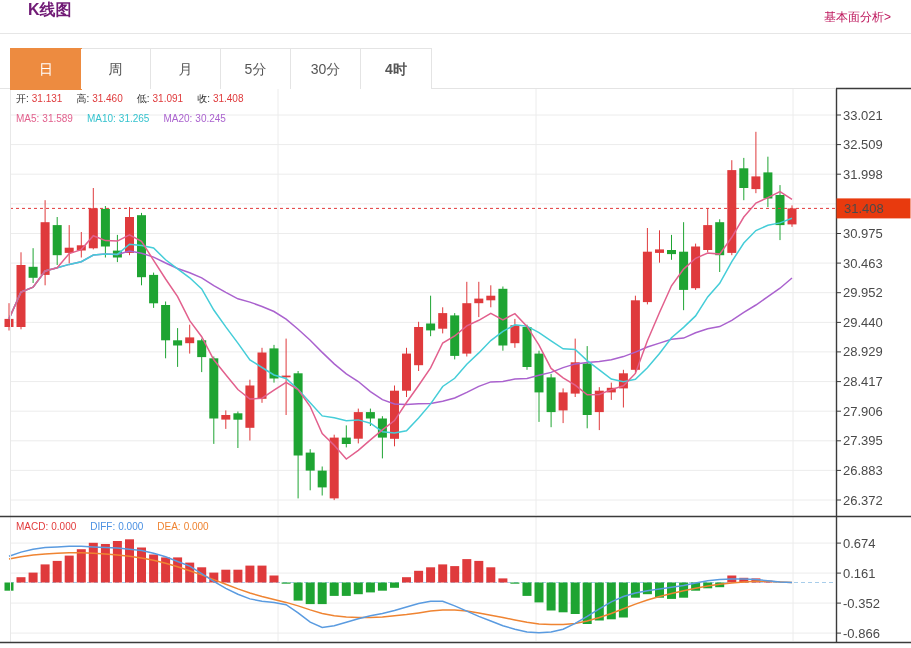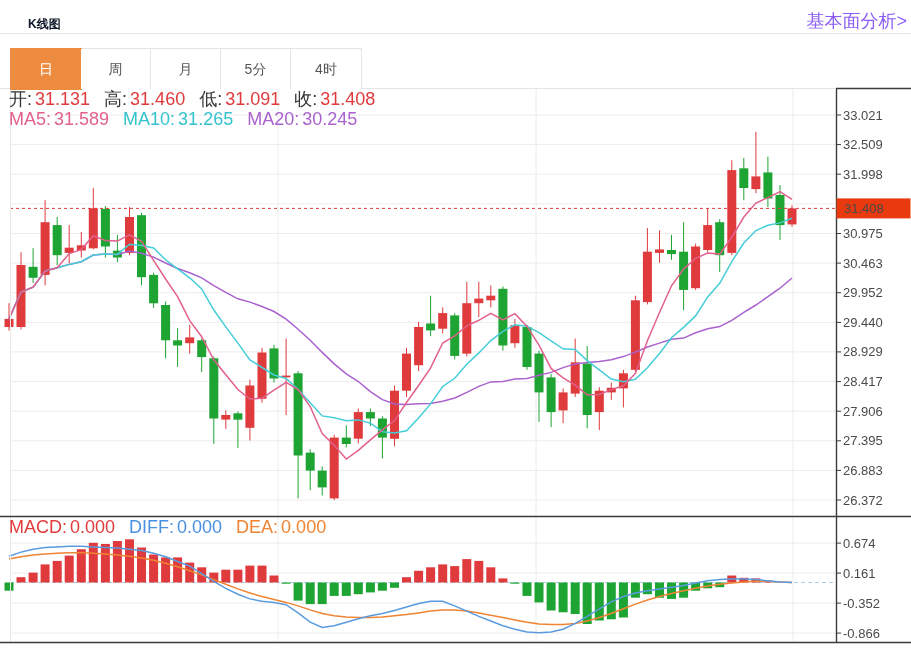--- a/index.html
+++ b/index.html
@@ -1,30 +1,30 @@
 <!DOCTYPE html>
 <html style="--tab-accent: #ed8b40;"><head>
 <meta charset="utf-8">
 <style>
   html,body{margin:0;padding:0;background:#fff;}
   body{width:911px;height:648px;overflow:hidden;
        font-family:"Liberation Sans","DejaVu Sans",sans-serif;}
   .page{position:relative;width:911px;height:648px;background:#fff;}
-  .hdr-title{position:absolute;left:28px;top:16px;font-size:12px;font-weight:bold;color:#0f172a;}
-  .hdr-link{position:absolute;right:4px;top:9px;font-size:18px;color:#8b5cf6;text-decoration:none;cursor:pointer;}
+  .hdr-title{position:absolute;left:28px;top:0;font-size:16px;font-weight:bold;color:#701a75;}
+  .hdr-link{position:absolute;right:20px;top:9px;font-size:12px;color:#be185d;text-decoration:none;cursor:pointer;}
   .hdr-divider{position:absolute;left:0;top:33px;width:911px;height:0;border-top:1px solid #e6e6e6;}
   .tabs{position:absolute;left:10px;top:48px;display:flex;border:1px solid #e4e4e4;border-bottom:none;box-sizing:border-box;height:40px;}
   .tab{width:70px;height:40px;line-height:40px;text-align:center;font-size:14px;color:#555;
        background:#fff;border-right:1px solid #e4e4e4;box-sizing:border-box;cursor:pointer;}
-  .tab:last-child{border-right:none;}
+  .tab:last-child{border-right:none;font-weight:bold;}
   .tab.sel{background:var(--tab-accent,#ed8b40);color:#fff;border-right:none;margin:-1px;height:42px;line-height:42px;width:72px;}
   .chart-wrap{position:absolute;left:0;top:0;width:911px;height:648px;}
   .chart-wrap svg{position:absolute;left:0;top:0;}
   svg text{font-family:"Liberation Sans","DejaVu Sans",sans-serif;font-size:13px;fill:#4a4a4a;}
-  .legend{position:absolute;left:9px;font-size:18px;line-height:18px;white-space:nowrap;}
+  .legend{position:absolute;left:16px;font-size:10px;line-height:18px;white-space:nowrap;}
   .legend span{margin-right:3px;}
   .legend .gap{margin-right:14px;}
   .lg-label{color:#333;}
 </style>
 </head>
 <body>
 
 <div class="page">
   <div class="hdr-title">K线图</div>
   <a class="hdr-link">基本面分析&gt;</a>
@@ -327,15 +327,16 @@
     <div class="legend" id="legend-ohlc" style="top:90px;"><span class="lg-label" style="color: rgb(51, 51, 51);">开:</span><span class="lg-value gap" style="color: rgb(223, 58, 60);">31.131</span><span class="lg-label" style="color: rgb(51, 51, 51);">高:</span><span class="lg-value gap" style="color: rgb(223, 58, 60);">31.460</span><span class="lg-label" style="color: rgb(51, 51, 51);">低:</span><span class="lg-value gap" style="color: rgb(223, 58, 60);">31.091</span><span class="lg-label" style="color: rgb(51, 51, 51);">收:</span><span class="lg-value gap" style="color: rgb(223, 58, 60);">31.408</span></div>
     <div class="legend" id="legend-ma" style="top:110px;"><span class="lg-label" style="color: rgb(226, 96, 141);">MA5:</span><span class="lg-value gap" style="color: rgb(226, 96, 141);">31.589</span><span class="lg-label" style="color: rgb(53, 195, 206);">MA10:</span><span class="lg-value gap" style="color: rgb(53, 195, 206);">31.265</span><span class="lg-label" style="color: rgb(170, 98, 206);">MA20:</span><span class="lg-value gap" style="color: rgb(170, 98, 206);">30.245</span></div>
     <div class="legend" id="legend-macd" style="top:518px;"><span class="lg-label" style="color: rgb(226, 59, 60);">MACD:</span><span class="lg-value gap" style="color: rgb(226, 59, 60);">0.000</span><span class="lg-label" style="color: rgb(74, 144, 226);">DIFF:</span><span class="lg-value gap" style="color: rgb(74, 144, 226);">0.000</span><span class="lg-label" style="color: rgb(239, 132, 50);">DEA:</span><span class="lg-value gap" style="color: rgb(239, 132, 50);">0.000</span></div>
   </div>
 
   <div class="tabs" id="tabs">
       <div class="tab sel">日</div>
       <div class="tab">周</div>
       <div class="tab">月</div>
       <div class="tab">5分</div>
+      <div class="tab">30分</div>
       <div class="tab">4时</div>
     </div>
 </div>
 
 </body></html>

